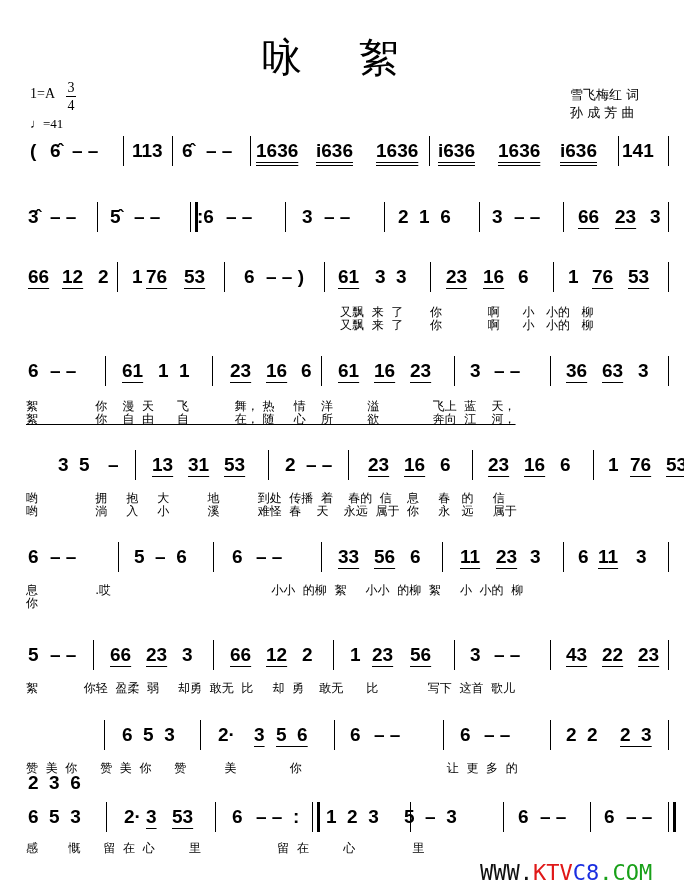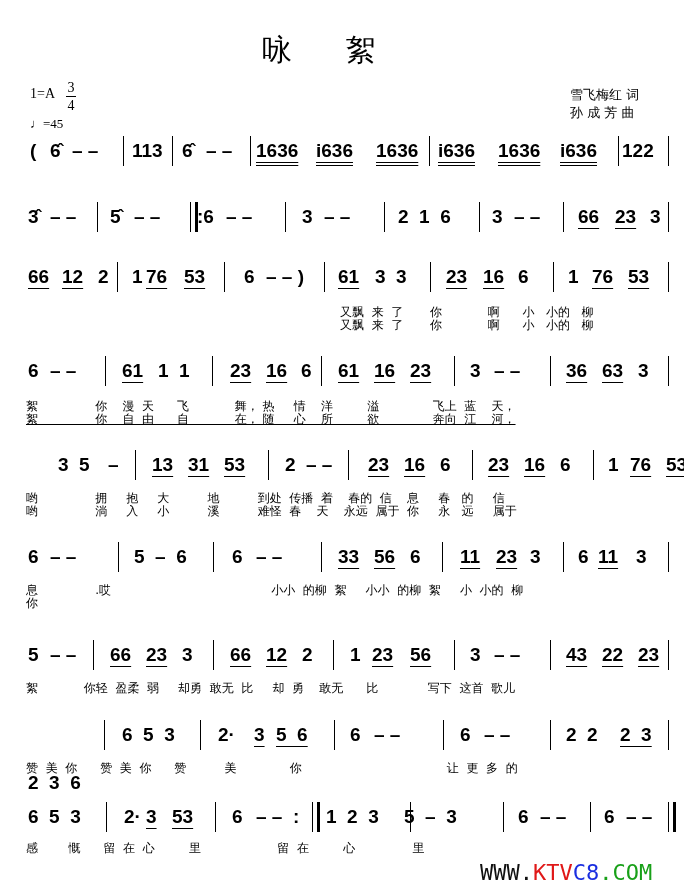--- a/index.html
+++ b/index.html
@@ -1,18 +1,18 @@
 <!DOCTYPE html>
 <html><head>
 <meta charset="utf-8">
 <style>
   html, body { margin: 0; padding: 0; background: #ffffff; }
   body { width: 684px; height: 888px; position: relative; overflow: hidden;
          font-family: "Liberation Sans", "DejaVu Sans", sans-serif; color: #000; }
-  .title { position: absolute; left: 262px; top: 30px; font-size: 30px; letter-spacing: 22px;
+  .title { position: absolute; left: 262px; top: 30px; font-size: 40px; letter-spacing: 22px;
            font-family: "DejaVu Sans", sans-serif; font-weight: normal; }
   .meta-key { position: absolute; left: 30px; top: 86px; font-family: "Liberation Serif", serif; font-size: 14px; }
   .meta-ts { position: absolute; left: 66px; top: 80px; font-family: "Liberation Serif", serif; font-size: 14px;
              display: flex; flex-direction: column; align-items: center; line-height: 15px; }
   .meta-ts .bar { width: 10px; border-top: 1px solid #000; margin: 1px 0; }
   .meta-tempo { position: absolute; left: 30px; top: 116px; font-family: "Liberation Serif", serif; font-size: 13px; }
   .credits { position: absolute; left: 570px; top: 86px; font-size: 13px; line-height: 18px;
              font-family: "DejaVu Sans", sans-serif; }
   .line { position: absolute; left: 0; width: 684px; height: 60px; }
   .item { position: absolute; top: 0; font-size: 19px; font-weight: bold; white-space: pre;
@@ -30,21 +30,21 @@
 <body>
 
 <div>
   <div class="title">咏  絮</div>
   <div class="meta-key">1=A</div>
   <div class="meta-ts">
     <span>3</span>
     <span class="bar"></span>
     <span>4</span>
   </div>
-  <div class="meta-tempo">♩=45</div>
+  <div class="meta-tempo">♩=41</div>
   <div class="credits">
     <div>雪飞梅红 词</div>
     <div>孙 成 芳 曲</div>
   </div>
 
   <div id="score">
       <div class="line" style="top: 140px;">
         <span class="item" style="left: 30px;">(</span>
         <span class="item" style="left: 50px;">6̂</span>
         <span class="item" style="left: 72px;">– –</span>
@@ -55,21 +55,21 @@
         <span class="item" style="left: 206px;">– –</span>
         <span class="barline" style="left: 250px;"></span>
         <span class="item u2" style="left: 256px;">1636</span>
         <span class="item u2" style="left: 316px;">i636</span>
         <span class="item u2" style="left: 376px;">1636</span>
         <span class="barline" style="left: 429px;"></span>
         <span class="item u2" style="left: 438px;">i636</span>
         <span class="item u2" style="left: 498px;">1636</span>
         <span class="item u2" style="left: 560px;">i636</span>
         <span class="barline" style="left: 618px;"></span>
-        <span class="item" style="left: 622px;">122</span>
+        <span class="item" style="left: 622px;">141</span>
         <span class="barline" style="left: 668px;"></span>
       </div>
       <div class="line" style="top: 206px;">
         <span class="item" style="left: 28px;">3̂</span>
         <span class="item" style="left: 50px;">– –</span>
         <span class="barline" style="left: 97px;"></span>
         <span class="item" style="left: 110px;">5̂</span>
         <span class="item" style="left: 134px;">– –</span>
         <span class="barline double" style="left: 190px;"></span>
         <span class="item" style="left: 197px;">:6</span>

